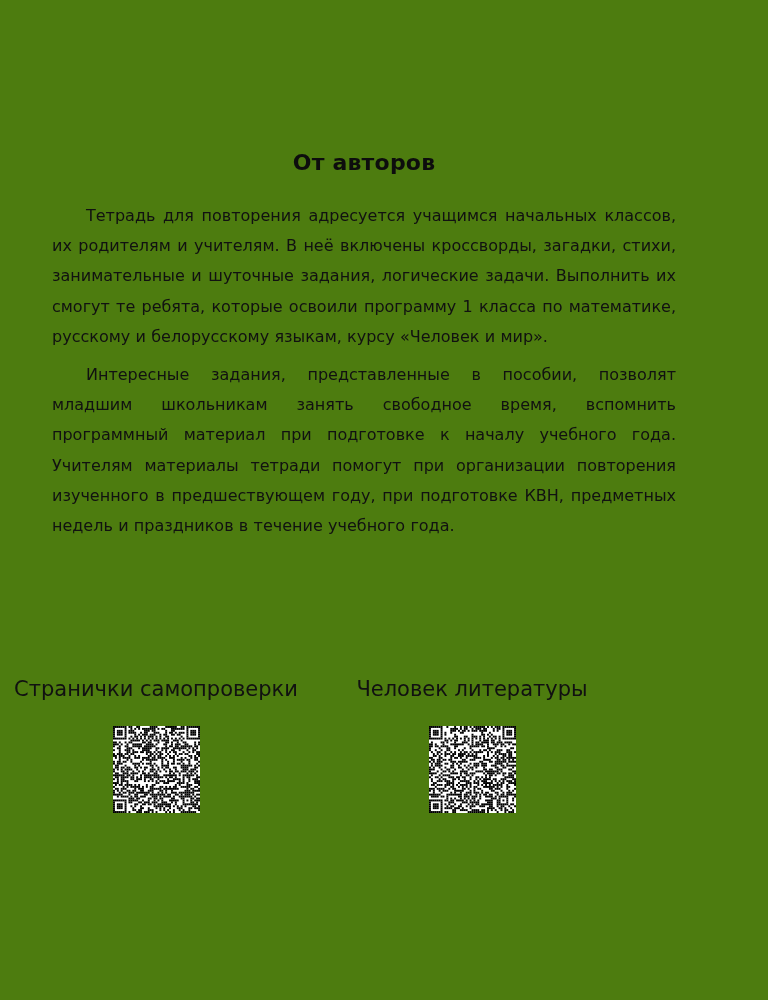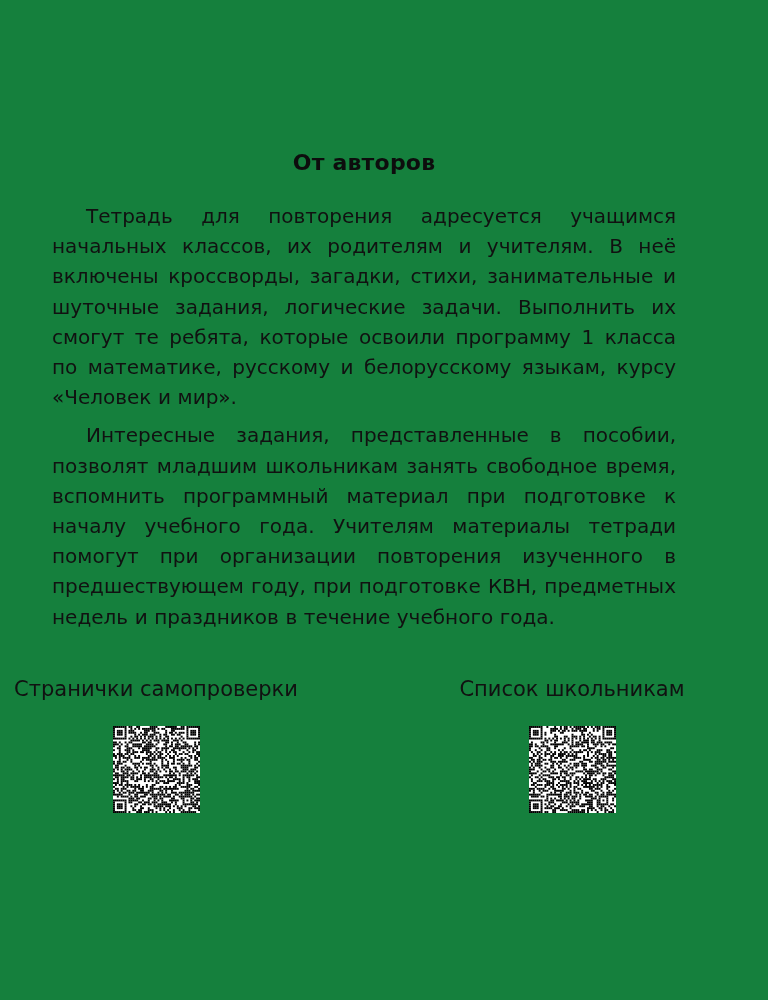--- a/index.html
+++ b/index.html
@@ -4,61 +4,61 @@
 <style>
   html, body {
     margin: 0;
     padding: 0;
     background: #ffffff;
   }
   .page {
     position: relative;
     width: 768px;
     height: 1000px;
-    background: #15803d;
+    background: #4d7c0f;
     overflow: hidden;
     font-family: "DejaVu Sans", "Liberation Sans", sans-serif;
     color: #111111;
   }
   .content {
     position: absolute;
     left: 52px;
     top: 150px;
     width: 624px;
   }
   .heading {
     font-size: 22px;
     font-weight: bold;
     text-align: center;
     letter-spacing: 0.2px;
     margin: 0 0 26px 0;
     color: #0d0d0d;
   }
   .para {
-    font-size: 20px;
+    font-size: 16px;
     line-height: 30.2px;
     text-align: justify;
     text-justify: inter-word;
     text-indent: 34px;
     margin: 0;
     color: #111111;
     -webkit-hyphens: none;
     hyphens: none;
     word-spacing: 0.2px;
   }
   .para + .para {
     margin-top: 8px;
   }
   .qr-section {
     position: absolute;
     left: 52px;
     top: 676px;
     width: 624px;
     display: flex;
-    justify-content: space-between;
+    justify-content: flex-start;
     gap: 108px;
   }
   .qr-block {
     display: flex;
     flex-direction: column;
     align-items: center;
     width: 208px;
   }
   .qr-caption {
     font-size: 21px;
@@ -1151,21 +1151,21 @@
             <rect class="m" x="38" y="44" width="1" height="1"></rect>
             <rect class="m" x="39" y="44" width="1" height="1"></rect>
             <rect class="m" x="40" y="44" width="1" height="1"></rect>
             <rect class="m" x="41" y="44" width="1" height="1"></rect>
             <rect class="m" x="42" y="44" width="1" height="1"></rect>
           </g>
       </svg>
     </div>
 
     <div class="qr-block">
-      <div class="qr-caption">Список школьникам</div>
+      <div class="qr-caption">Человек литературы</div>
       <svg class="qr-img" viewBox="0 0 45 45">
         <rect x="0" y="0" width="45" height="45" fill="#ffffff"></rect>
         <g class="m-g">
             <rect class="m" x="0" y="0" width="1" height="1"></rect>
             <rect class="m" x="1" y="0" width="1" height="1"></rect>
             <rect class="m" x="2" y="0" width="1" height="1"></rect>
             <rect class="m" x="3" y="0" width="1" height="1"></rect>
             <rect class="m" x="4" y="0" width="1" height="1"></rect>
             <rect class="m" x="5" y="0" width="1" height="1"></rect>
             <rect class="m" x="6" y="0" width="1" height="1"></rect>

